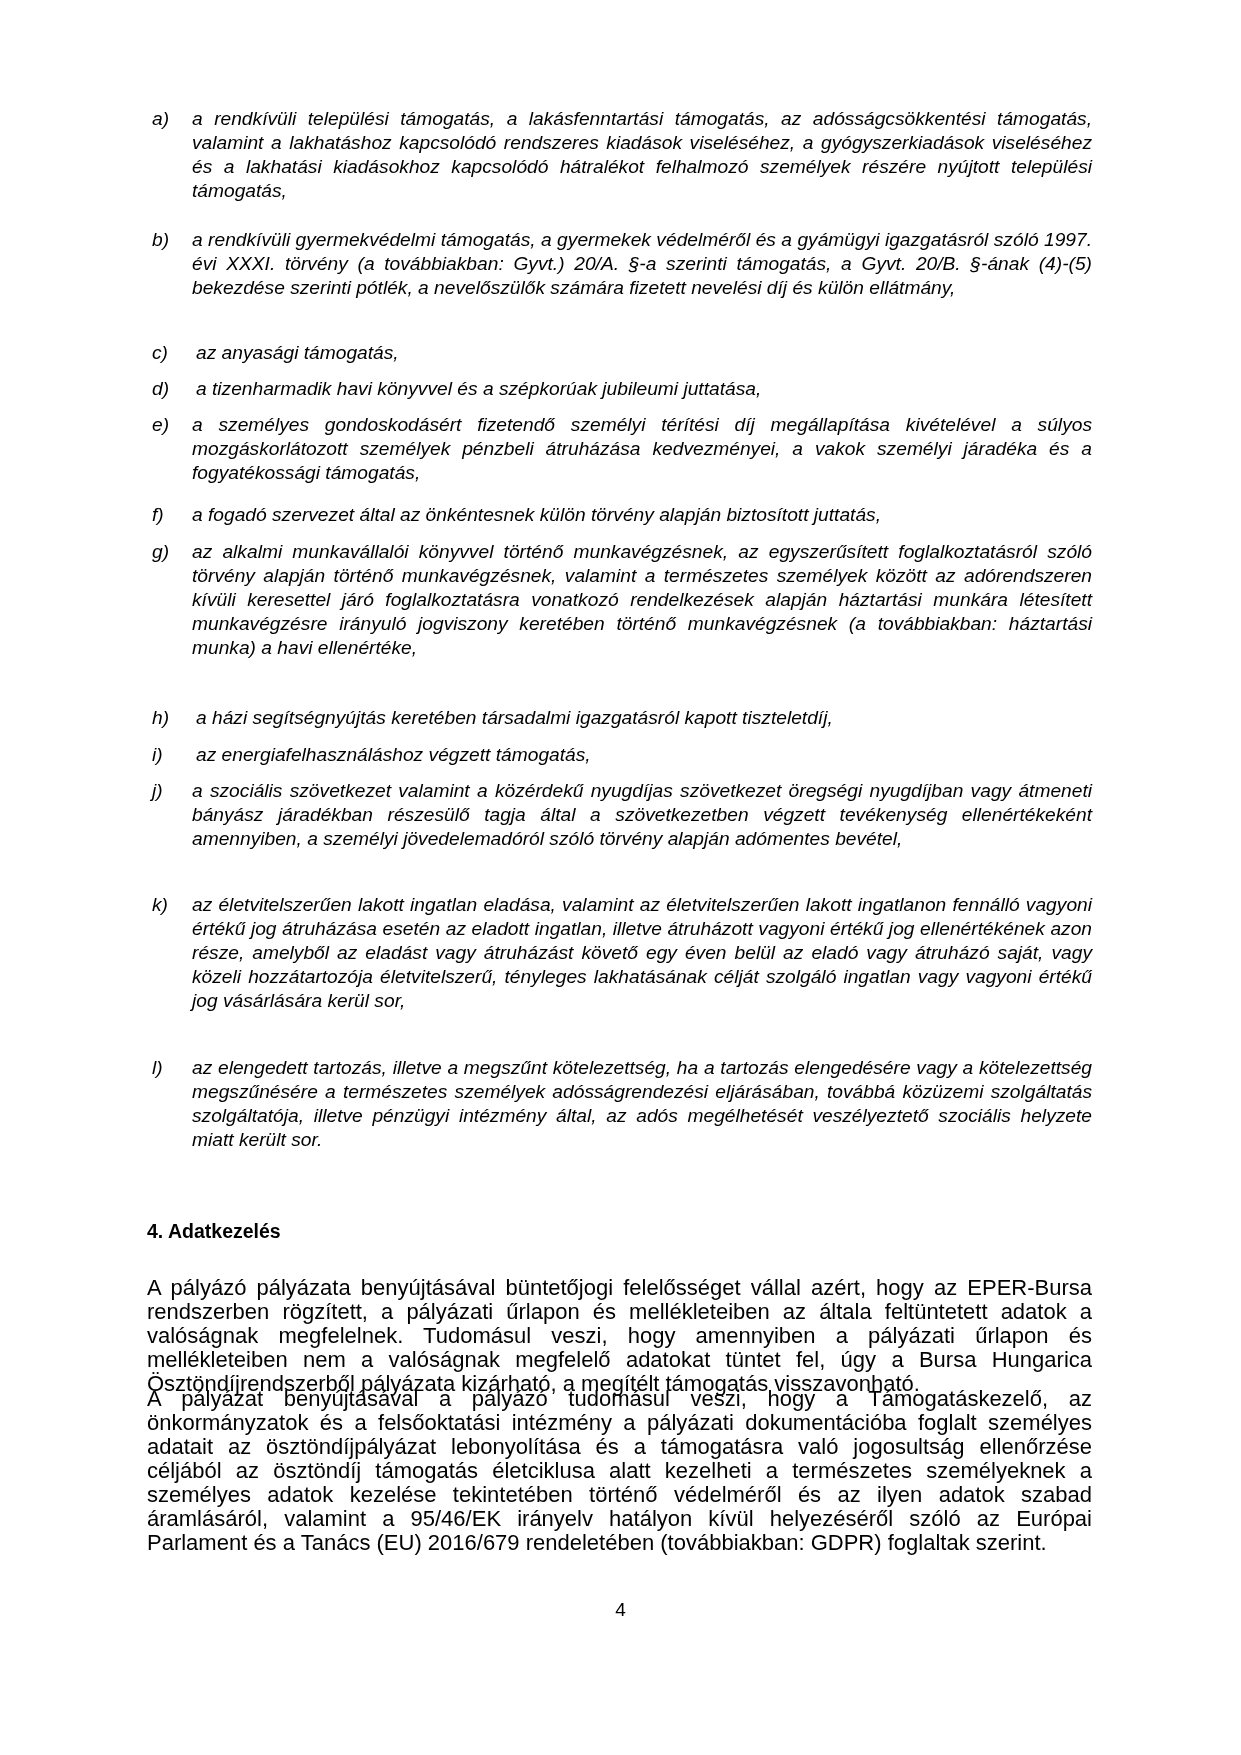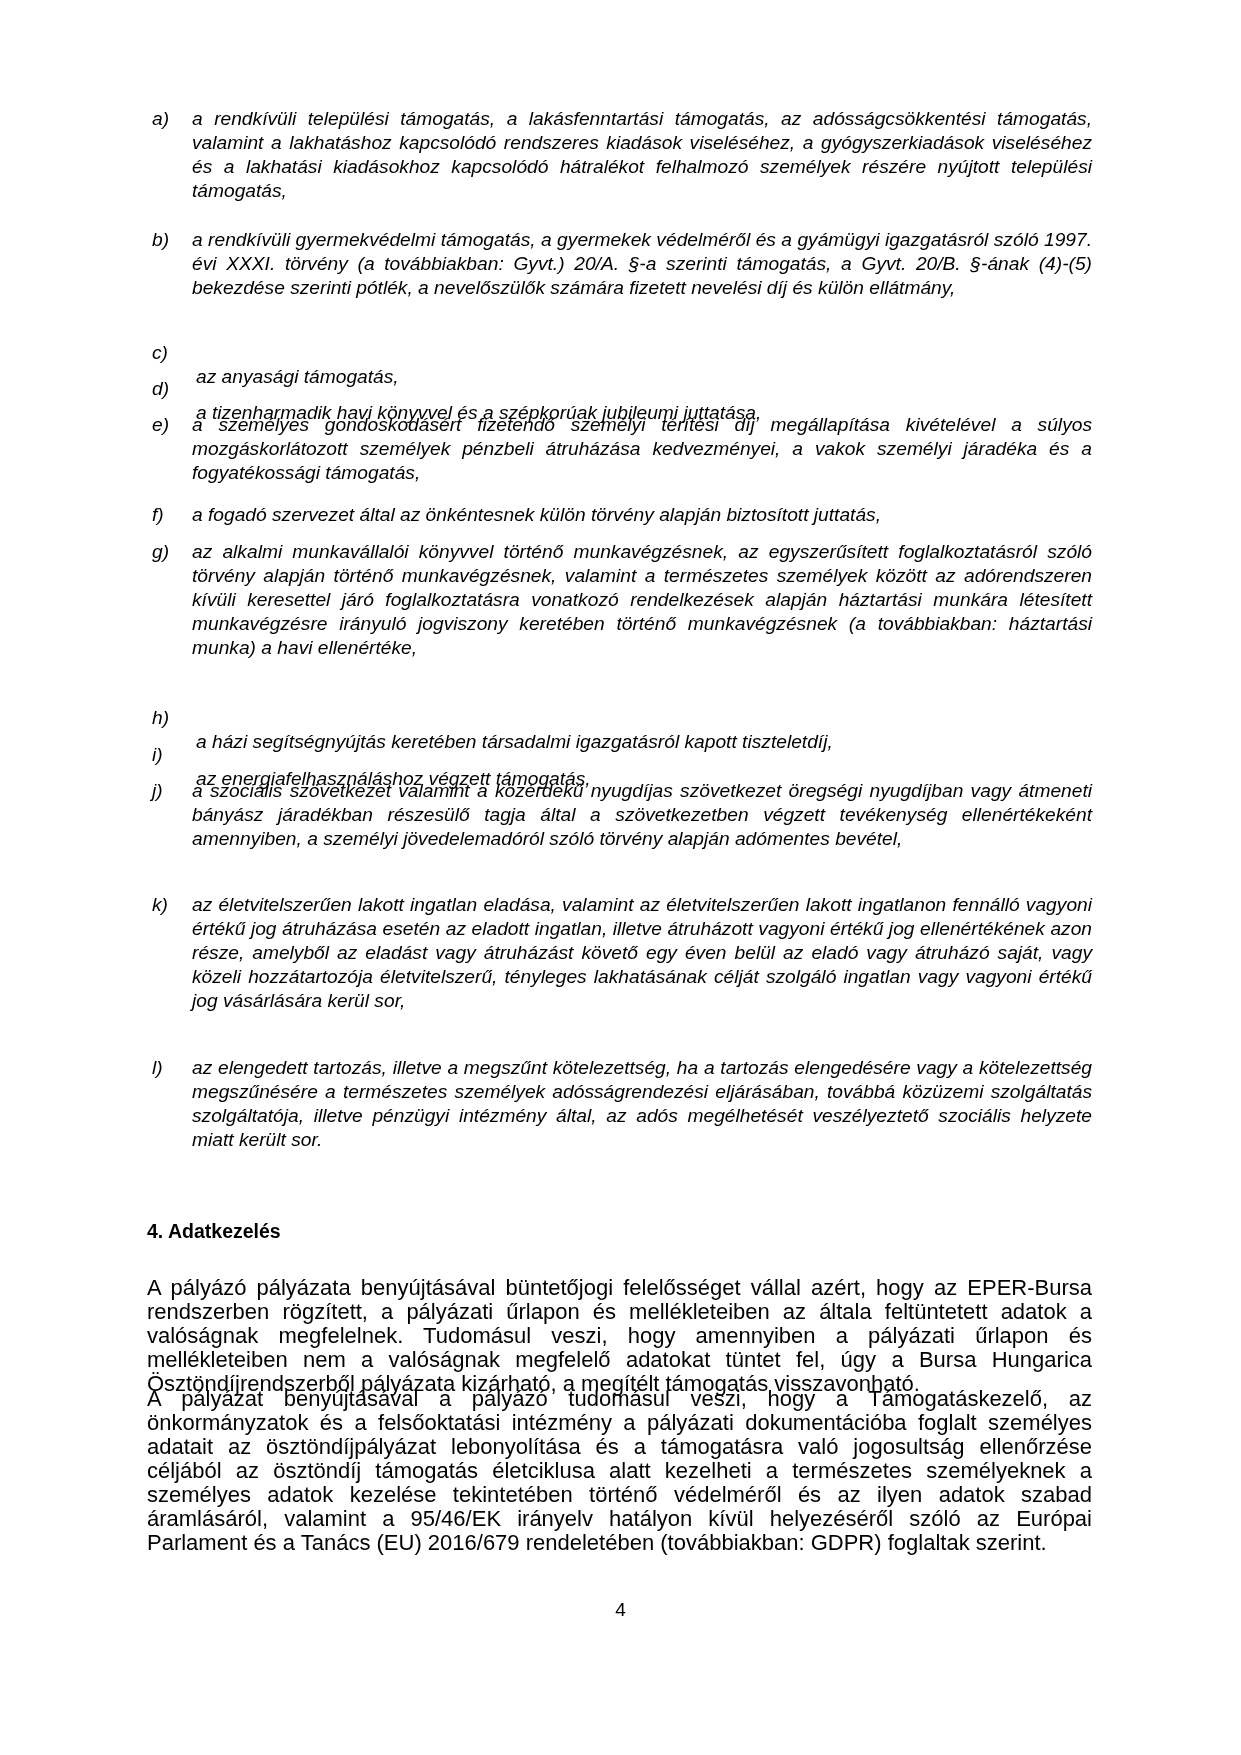--- a/index.html
+++ b/index.html
@@ -3,21 +3,21 @@
 <meta charset="utf-8">
 <style>
   html, body { margin: 0; padding: 0; background: #ffffff; }
   body { width: 1241px; height: 1755px; position: relative; overflow: hidden;
          font-family: "Liberation Sans", sans-serif; color: #000; }
   .page { position: absolute; left: 0; top: 0; width: 1241px; height: 1755px; }
   .item { position: absolute; left: 152px; width: 940px; }
   .item .lbl { position: absolute; left: 0; top: 0; font-style: italic; font-size: 19.2px; line-height: 24px; }
   .item .body { margin-left: 40px; font-style: italic; font-size: 19.2px; line-height: 24px;
                 text-align: justify; }
-  .item .body.indent2 { margin-left: 44px; margin-top: 24px; }
+  .item .body.indent2 { margin-left: 44px; }
   .heading { position: absolute; left: 147px; top: 1219px; font-weight: bold; font-size: 19.5px; line-height: 24px; }
   .para { position: absolute; left: 147px; width: 945px; font-size: 22px; line-height: 24px; text-align: justify; }
   .pagenum { position: absolute; left: 0; width: 1241px; top: 1598px; text-align: center; font-size: 19px; line-height: 24px; }
 </style>
 </head>
 <body>
 
 <div class="page">
 
   <div class="item" style="top:107px">

